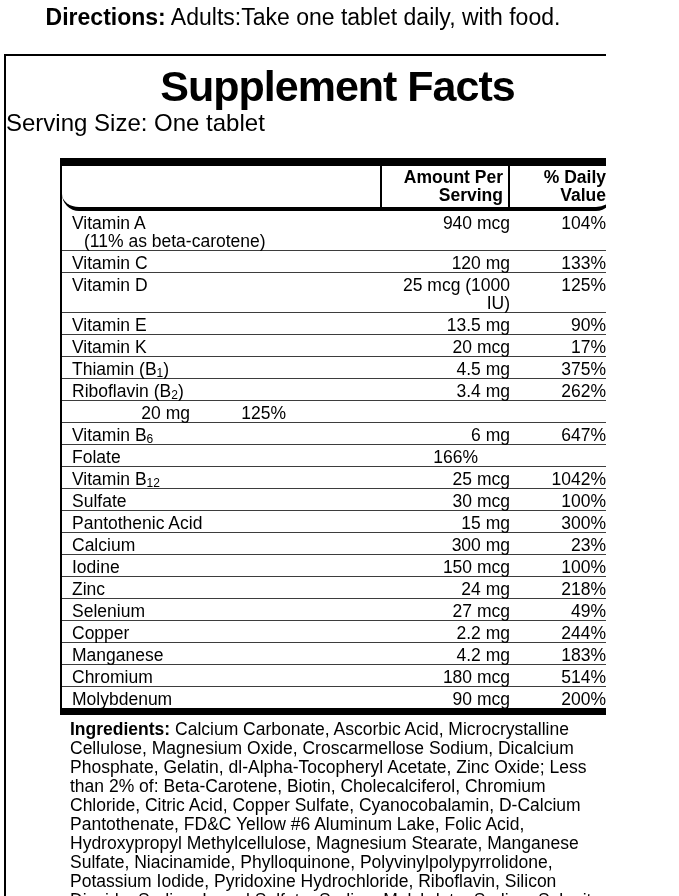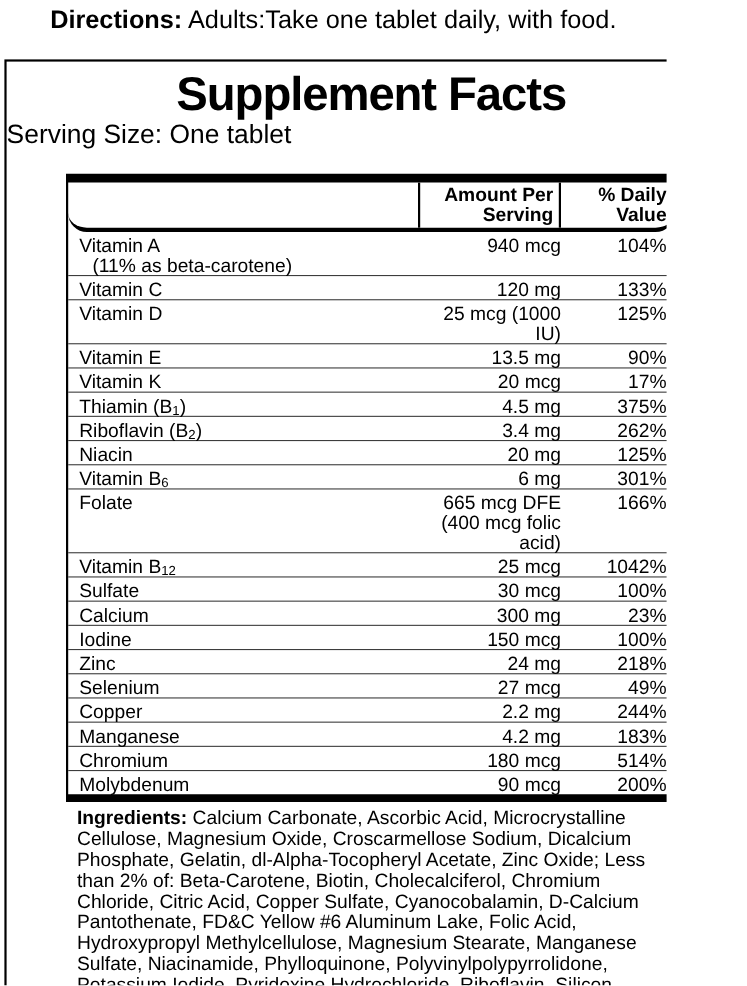--- a/index.html
+++ b/index.html
@@ -121,54 +121,56 @@
             <div class="td-dv">375%</div>
           </div>
           <div class="t-row">
             <div class="td-name">Riboflavin (B<sub>2</sub>)</div>
             <div class="td-amount">
               <div>3.4 mg</div>
             </div>
             <div class="td-dv">262%</div>
           </div>
           <div class="t-row">
-            <div class="td-name">Niacin</div>
             <div class="td-amount">
               <div>20 mg</div>
             </div>
             <div class="td-dv">125%</div>
           </div>
           <div class="t-row">
             <div class="td-name">Vitamin B<sub>6</sub></div>
             <div class="td-amount">
               <div>6 mg</div>
             </div>
-            <div class="td-dv">301%</div>
+            <div class="td-dv">647%</div>
           </div>
           <div class="t-row">
             <div class="td-name">Folate</div>
-            <div class="td-amount">
-              <div>665 mcg DFE</div>
-              <div>(400 mcg folic acid)</div>
-            </div>
             <div class="td-dv">166%</div>
           </div>
           <div class="t-row">
             <div class="td-name">Vitamin B<sub>12</sub></div>
             <div class="td-amount">
               <div>25 mcg</div>
             </div>
             <div class="td-dv">1042%</div>
           </div>
           <div class="t-row">
             <div class="td-name">Sulfate</div>
             <div class="td-amount">
               <div>30 mcg</div>
             </div>
             <div class="td-dv">100%</div>
+          </div>
+          <div class="t-row">
+            <div class="td-name">Pantothenic Acid</div>
+            <div class="td-amount">
+              <div>15 mg</div>
+            </div>
+            <div class="td-dv">300%</div>
           </div>
           <div class="t-row">
             <div class="td-name">Calcium</div>
             <div class="td-amount">
               <div>300 mg</div>
             </div>
             <div class="td-dv">23%</div>
           </div>
           <div class="t-row">
             <div class="td-name">Iodine</div>

